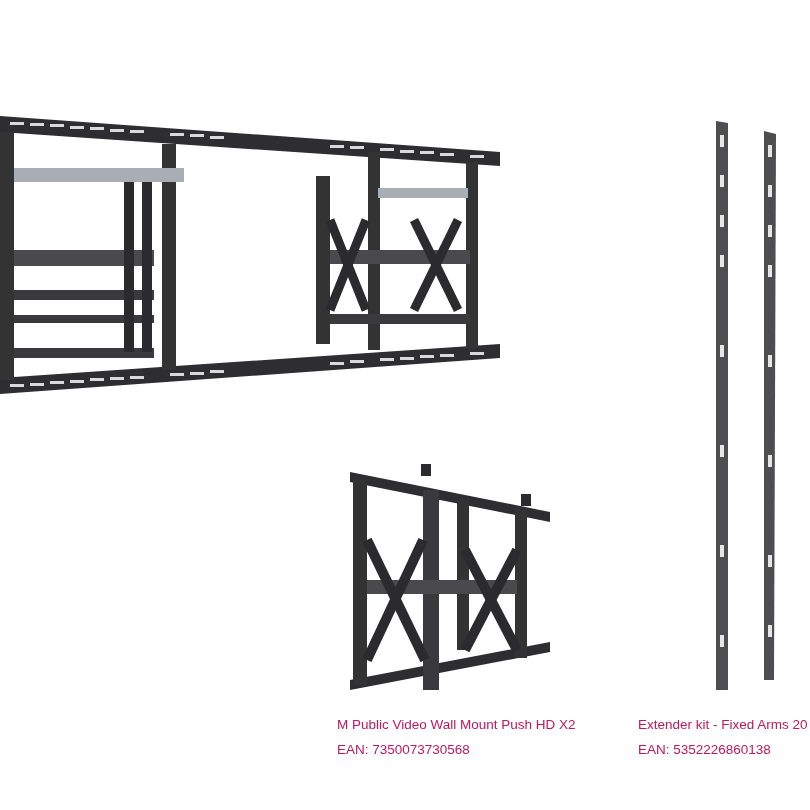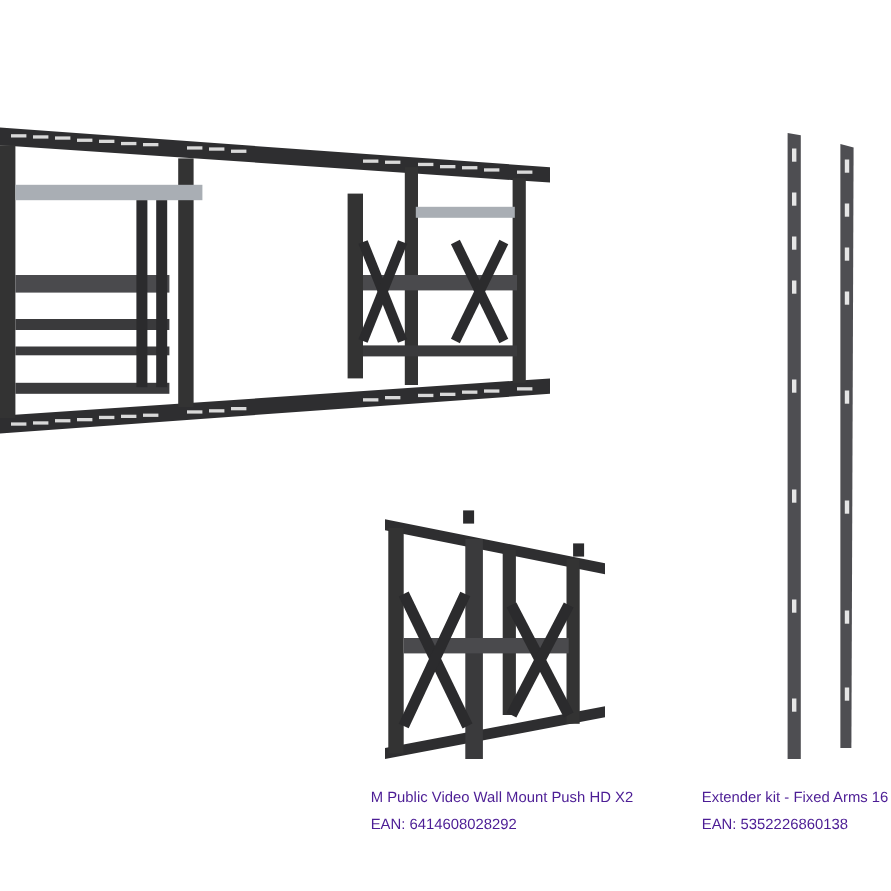--- a/index.html
+++ b/index.html
@@ -1,18 +1,18 @@
 <!DOCTYPE html>
 <html><head>
 <meta charset="utf-8">
 <style>
   html, body { margin:0; padding:0; background:#ffffff; }
   body { width:810px; height:810px; position:relative; overflow:hidden; font-family:"Liberation Sans", sans-serif; }
   .product-image { position:absolute; }
-  .caption { position:absolute; font-size:13.5px; color:#4c1d95; white-space:nowrap; }
+  .caption { position:absolute; font-size:13.5px; color:#be185d; white-space:nowrap; }
 </style>
 </head>
 <body>
 
 <svg class="product-image" style="left:0;top:110px" width="510" height="290" viewBox="0 0 510 290">
 
   <polygon points="0,6 500,42 500,56 0,22" fill="#2e2e30"></polygon>
 
   <polygon points="0,268 500,234 500,248 0,284" fill="#2e2e30"></polygon>
 
@@ -116,15 +116,15 @@
       <rect x="68" y="110" width="4" height="12"></rect>
       <rect x="68" y="150" width="4" height="12"></rect>
       <rect x="68" y="240" width="4" height="12"></rect>
       <rect x="68" y="340" width="4" height="12"></rect>
       <rect x="68" y="440" width="4" height="12"></rect>
       <rect x="68" y="510" width="4" height="12"></rect>
   </g>
 </svg>
 
 <div class="caption" style="left:337px;top:717px">M Public Video Wall Mount Push HD X2</div>
-<div class="caption" style="left:337px;top:742px">EAN: 6414608028292</div>
-<div class="caption" style="left:638px;top:717px">Extender kit - Fixed Arms 16</div>
+<div class="caption" style="left:337px;top:742px">EAN: 7350073730568</div>
+<div class="caption" style="left:638px;top:717px">Extender kit - Fixed Arms 20</div>
 <div class="caption" style="left:638px;top:742px">EAN: 5352226860138</div>
 
 </body></html>

